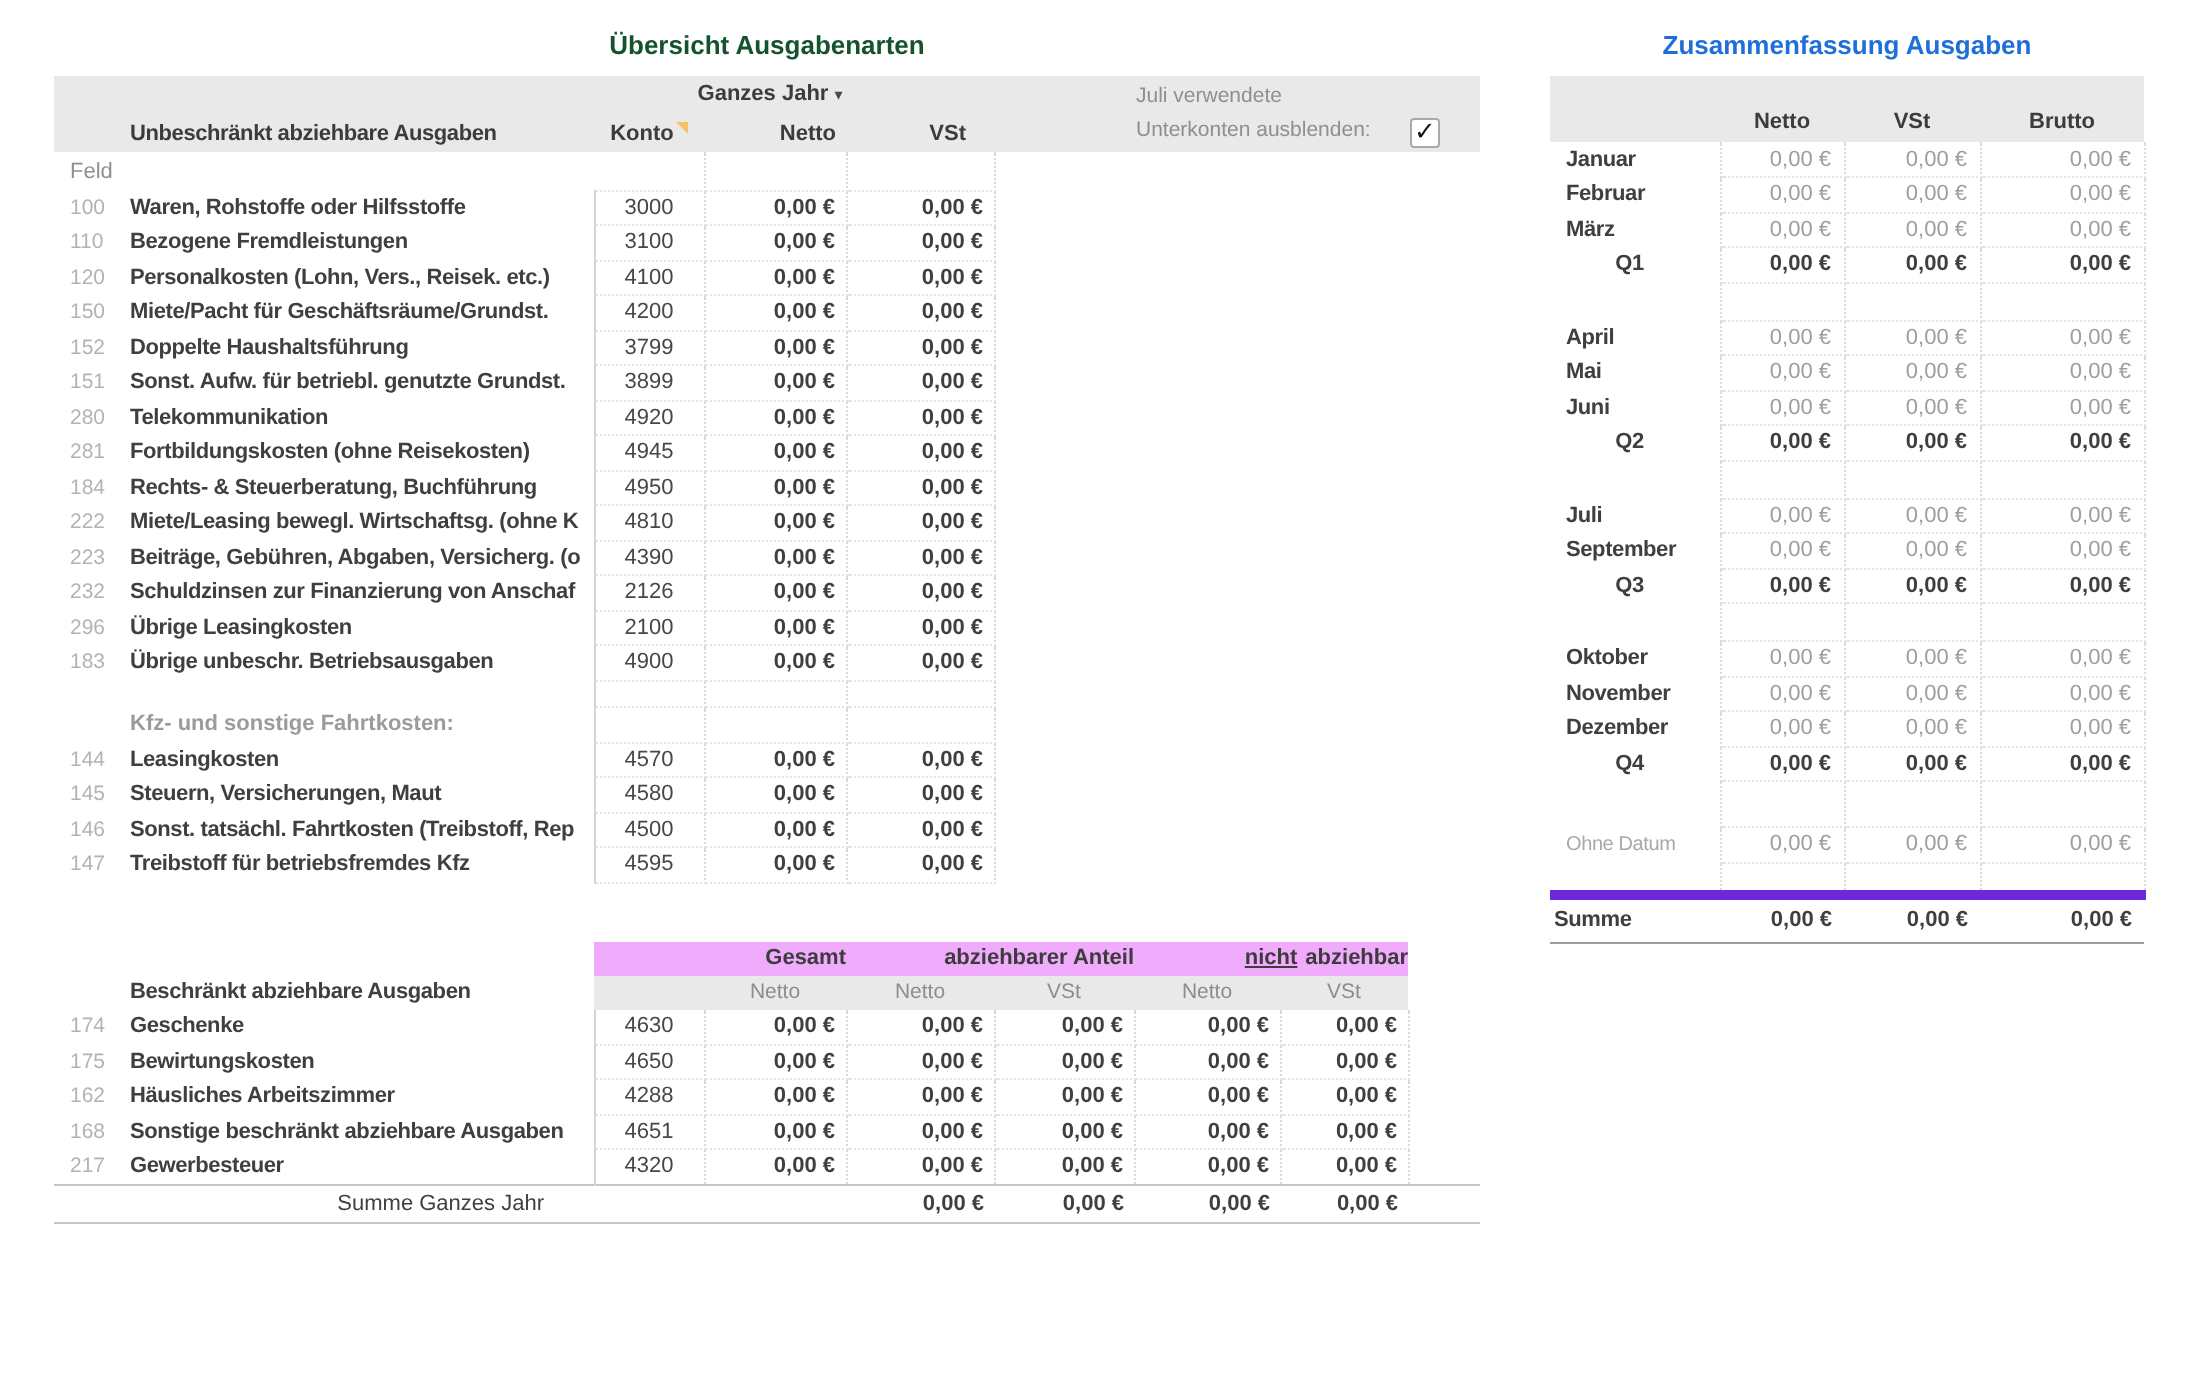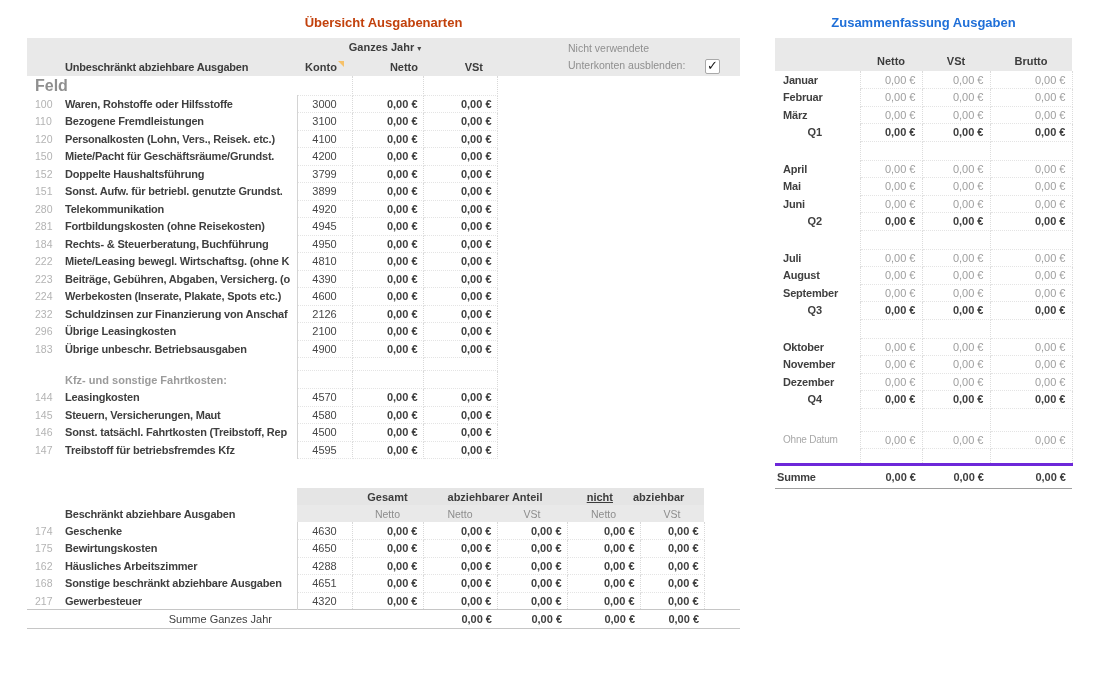--- a/index.html
+++ b/index.html
@@ -28,64 +28,64 @@
   td { padding:0; height:17.5px; font-size:11px; vertical-align:middle; overflow:hidden; white-space:nowrap; }
 
   #s1 { width:713px; }
   #s2 { width:713px; margin-top:29px; }
   td.feld { color:#b3b3b3; font-size:10.5px; padding-left:8px; }
   td.lbl { font-weight:bold; color:#3f3f3f; letter-spacing:-0.2px; border-right:1px solid #d4d4d4; position:relative; }
   td.konto { text-align:center; color:#474747; font-weight:500; border-right:1px dotted #d9d9d9; border-bottom:1px dotted #e4e4e4; }
   td.val { text-align:right; padding-right:5px; font-weight:600; color:#3f3f3f; border-right:1px dotted #d9d9d9; border-bottom:1px dotted #e4e4e4; position:relative; }
   td.fill { border:none; }
   tr.feldrow td { height:19px; }
-  .feldcap { color:#8f8f8f; font-size:16px; padding-left:8px;font-weight:bold; }
+  .feldcap { color:#8f8f8f; font-size:11px; padding-left:8px; }
   tr.blankr td { height:13px; }
   tr.subr td { height:18px; }
   tr.subr td.lbl { font-weight:bold; color:#9b9b9b; letter-spacing:0; }
 
   #s2 tr.ghead td, #s2 tr.shead td { height:17px; }
-  #s2 .gband { background:#e5e5e5; font-weight:bold; color:#3c3c3c; text-align:center; }
+  #s2 .gband { background:#f0abfc; font-weight:bold; color:#3c3c3c; text-align:right; }
   #s2 .sband { background:#e9e9e9; color:#8d8d8d; text-align:center; font-size:10.5px; font-weight:normal; }
   #s2 .lbl2 { font-weight:bold; color:#3f3f3f; letter-spacing:-0.2px; padding-left:38px; }
   .u { text-decoration:underline; }
-  .gap-word { margin-left:20px; }
+  .gap-word { margin-left:4px; }
   #s2 tr.sumrow td { height:19px; border-top:1px solid #c6c6c6; border-bottom:1px solid #c6c6c6; }
   #s2 .sumlbl { text-align:right; font-weight:normal; color:#3f3f3f; padding-right:80px; }
   #s2 tr.sumrow td.val { border-right:none; }
   .mk-inline { display:inline-block; width:0; height:0; border-top:6px solid #f6c169; border-left:6px solid transparent; vertical-align:top; margin-left:1px; }
 
   
   .rt-wrap { position:absolute; left:775px; top:14px; width:297px; }
   #rt { width:297px; }
   #rt th { background:#e9e9e9; font-size:11px; font-weight:bold; color:#3c3c3c; vertical-align:bottom; padding-bottom:4px; text-align:center; height:33px; }
   #rt td.lbl { padding-left:8px; border-right:1px dotted #dcdcdc; font-weight:bold; color:#3f3f3f; border-bottom:none; position:static; }
   #rt td.v { text-align:right; padding-right:6px; border-right:1px dotted #dcdcdc; border-bottom:1px dotted #e4e4e4; color:#9e9e9e; font-weight:normal; }
   #rt tr.quarter td.lbl { text-align:center; padding-right:5px; padding-left:0; }
   #rt tr.quarter td.v { font-weight:bold; color:#3f3f3f; }
   #rt tr.nodate td.lbl { font-weight:normal; color:#a8a8a8; font-size:10px; }
   #rt tr.spacer td { height:19px; }
   #rt tr.spacer2 td { height:23px; }
   #rt tr.spacer3 td { height:16px; }
-  #rt tr.sum td { height:24px; border-top:3px solid #6d28d9; border-bottom:1px solid #9e9e9e; }
+  #rt tr.sum td { height:24px; border-top:5px solid #6d28d9; border-bottom:1px solid #9e9e9e; }
   #rt tr.sum td.lbl { padding-left:2px; border-right:none; }
   #rt tr.sum td.v { font-weight:bold; color:#3f3f3f; border-right:none; }
 </style>
 </head>
 <body>
 
 <section class="lt">
-  <div class="sheet-title" style="color: #c2410c;">Übersicht Ausgabenarten</div>
+  <div class="sheet-title" style="color: #14532d;">Übersicht Ausgabenarten</div>
 
   <div class="lt-band">
     <div class="period">
       <span>Ganzes Jahr</span><span class="caret">▾</span>
     </div>
     <div class="hide-lbl">
-      <div>Nicht verwendete</div>
+      <div>Juli verwendete</div>
       <div>Unterkonten ausblenden:</div>
     </div>
     <div class="cbx">
       <span id="cbx-check">✓</span>
     </div>
     <div class="hrow2">
       <div class="h-feld"></div>
       <div class="h-label">Unbeschränkt abziehbare Ausgaben</div>
       <div class="h-konto"><span>Konto</span><span class="mk-inline"></span></div>
       <div class="h-netto">Netto</div>
@@ -187,28 +187,20 @@
           <td class="lbl">Miete/Leasing bewegl. Wirtschaftsg. (ohne K</td>
           <td class="konto">4810</td>
           <td class="val">0,00 €</td>
           <td class="val">0,00 €</td>
           <td class="fill"></td>
         </tr>
         <tr class="r">
           <td class="feld">223</td>
           <td class="lbl">Beiträge, Gebühren, Abgaben, Versicherg. (o</td>
           <td class="konto">4390</td>
-          <td class="val">0,00 €</td>
-          <td class="val">0,00 €</td>
-          <td class="fill"></td>
-        </tr>
-        <tr class="r">
-          <td class="feld">224</td>
-          <td class="lbl">Werbekosten (Inserate, Plakate, Spots etc.)</td>
-          <td class="konto">4600</td>
           <td class="val">0,00 €</td>
           <td class="val">0,00 €</td>
           <td class="fill"></td>
         </tr>
         <tr class="r">
           <td class="feld">232</td>
           <td class="lbl">Schuldzinsen zur Finanzierung von Anschaf</td>
           <td class="konto">2126</td>
           <td class="val">0,00 €</td>
           <td class="val">0,00 €</td>
@@ -463,26 +455,20 @@
           <td class="v"></td>
           <td class="v"></td>
         </tr>
         <tr class="month">
           <td class="lbl">Juli</td>
           <td class="v">0,00 €</td>
           <td class="v">0,00 €</td>
           <td class="v">0,00 €</td>
         </tr>
         <tr class="month">
-          <td class="lbl">August</td>
-          <td class="v">0,00 €</td>
-          <td class="v">0,00 €</td>
-          <td class="v">0,00 €</td>
-        </tr>
-        <tr class="month">
           <td class="lbl">September</td>
           <td class="v">0,00 €</td>
           <td class="v">0,00 €</td>
           <td class="v">0,00 €</td>
         </tr>
         <tr class="quarter">
           <td class="lbl">Q3</td>
           <td class="v">0,00 €</td>
           <td class="v">0,00 €</td>
           <td class="v">0,00 €</td>

